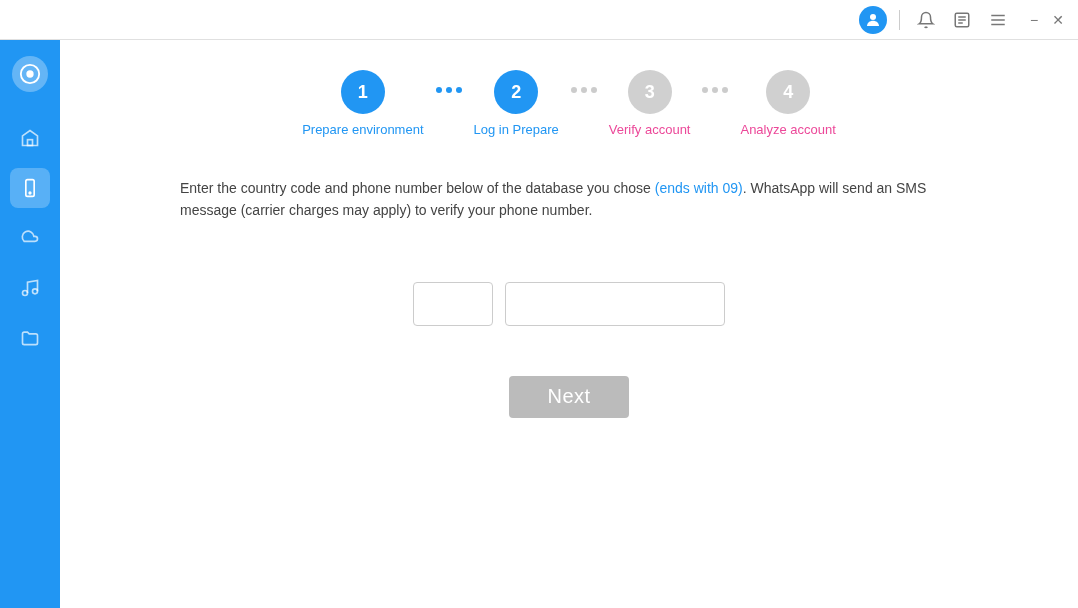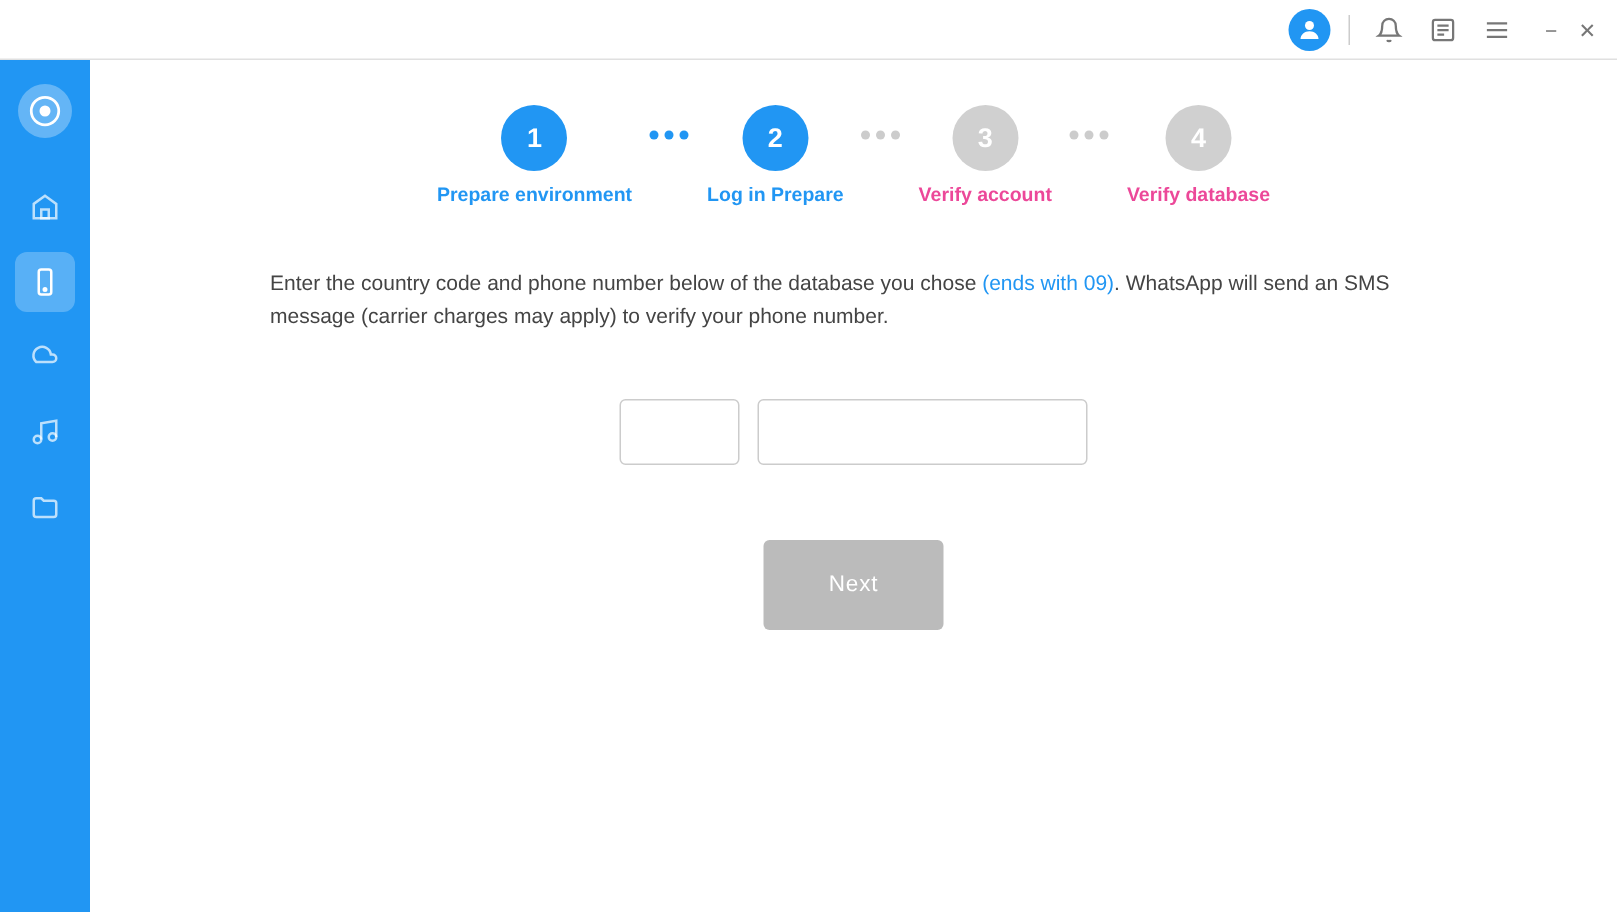--- a/index.html
+++ b/index.html
@@ -137,21 +137,21 @@
     .step-circle.active {
       background: #2196f3;
       color: #fff;
     }
     .step-circle.inactive {
       background: #d0d0d0;
       color: #fff;
     }
     .step-label {
       font-size: 13px;
-      font-weight: 700;
+      font-weight: 400;
       white-space: nowrap;
     }
     .step-label.active { color: #2196f3; }
     .step-label.inactive { color: #ec4899; }
     .step-dots {
       display: flex;
       gap: 4px;
       margin: 0 12px;
       margin-bottom: 28px;
     }
@@ -167,21 +167,21 @@
     .main-content {
       flex: 1;
       padding: 20px 120px 40px;
       display: flex;
       flex-direction: column;
     }
     .description {
       font-size: 14px;
       color: #444;
       line-height: 1.6;
-      margin-bottom: 44px;
+      margin-bottom: 60px;
     }
     .link-text {
       color: #2196f3;
     }
 
     
     .input-row {
       display: flex;
       gap: 12px;
       align-items: center;
@@ -223,26 +223,26 @@
       outline: none;
     }
 
     
     .btn-row {
       display: flex;
       justify-content: center;
     }
     .next-btn {
       width: 120px;
-      height: 60px;
+      height: 42px;
       background: #bbb;
       color: #fff;
       border: none;
       border-radius: 4px;
-      font-size: 15px;
+      font-size: 20px;
       cursor: pointer;
       letter-spacing: 0.5px;
     }
   </style>
 </head>
 <body>
 
 <div class="title-bar">
   <div class="title-bar-icons">
     <div class="title-bar-icon avatar">
@@ -360,21 +360,21 @@
       <div class="step-dots">
         <div class="step-dot inactive"></div>
         <div class="step-dot inactive"></div>
         <div class="step-dot inactive"></div>
       </div>
 
       <div class="step-item">
         <div class="step-circle inactive">
           <span>4</span>
         </div>
-        <span class="step-label inactive">Verify database</span>
+        <span class="step-label inactive">Analyze account</span>
       </div>
 
     </div>
 
     <div class="main-content">
 
       <p class="description">
         <span>Enter the country code and phone number below of the database you chose </span><span class="link-text">(ends with 09)</span><span>. WhatsApp will send an SMS message (carrier charges may apply) to verify your phone number.</span>
       </p>
 

